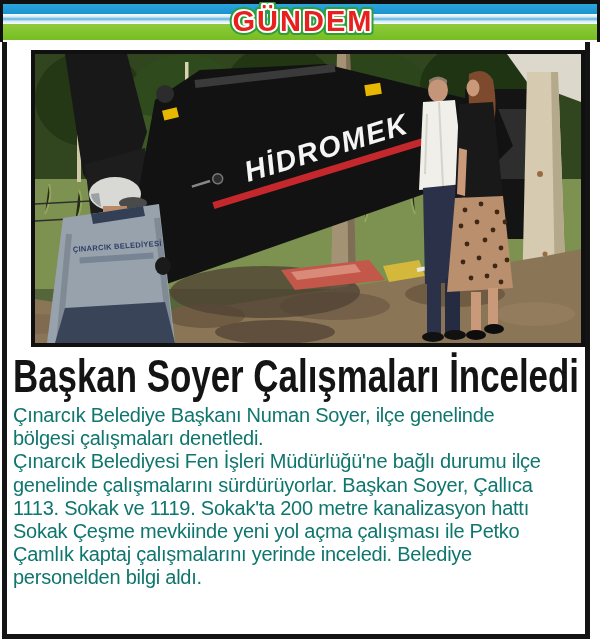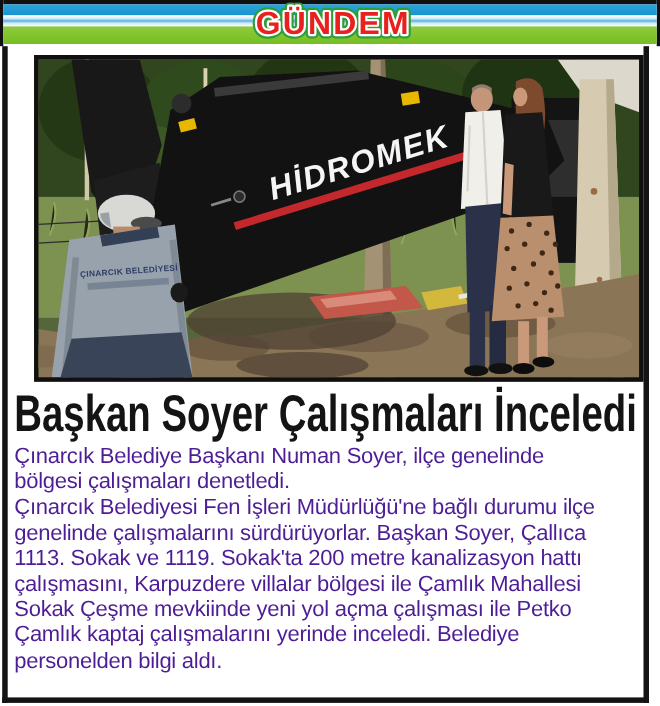--- a/index.html
+++ b/index.html
@@ -22,21 +22,21 @@
   
   .photo{margin:8px 0 0 24px;width:554px;height:297px;box-sizing:border-box;
     border:4px solid #101010;background:#55663b;}
   .photo svg{display:block;width:546px;height:289px;}
 
   
   .headline-wrap{margin:3px 2px 0 4px;height:52px;text-align:right;}
   .headline-wrap svg{display:block;width:572px;height:52px;}
 
   
-  .body-text{padding:2px 6px 0 6px;color:#4c1d95;font-size:20px;line-height:23.2px;letter-spacing:-0.25px;}
+  .body-text{padding:2px 6px 0 6px;color:#0f766e;font-size:20px;line-height:23.2px;letter-spacing:-0.25px;}
   .body-line{white-space:nowrap;}
 </style>
 </head>
 <body>
 
 <div class="page">
 
   <div class="banner">
     <div class="stripe-black"></div>
     <div class="stripe-blue"></div>
@@ -193,20 +193,19 @@
         <text x="2" y="42" font-family="Liberation Sans, sans-serif" font-size="47" font-weight="bold" fill="#141414" textLength="566" lengthAdjust="spacingAndGlyphs">Başkan Soyer Çalışmaları İnceledi</text>
       </svg>
     </div>
 
     <div class="body-text">
       <div class="body-line">Çınarcık Belediye Başkanı Numan Soyer, ilçe genelinde</div>
       <div class="body-line">bölgesi çalışmaları denetledi.</div>
       <div class="body-line">Çınarcık Belediyesi Fen İşleri Müdürlüğü'ne bağlı durumu ilçe</div>
       <div class="body-line">genelinde çalışmalarını sürdürüyorlar. Başkan Soyer, Çallıca</div>
       <div class="body-line">1113. Sokak ve 1119. Sokak'ta 200 metre kanalizasyon hattı</div>
-      <div class="body-line">çalışmasını, Karpuzdere villalar bölgesi ile Çamlık Mahallesi</div>
       <div class="body-line">Sokak Çeşme mevkiinde yeni yol açma çalışması ile Petko</div>
       <div class="body-line">Çamlık kaptaj çalışmalarını yerinde inceledi. Belediye</div>
       <div class="body-line">personelden bilgi aldı.</div>
     </div>
 
   </div>
 </div>
 
 </body></html>

